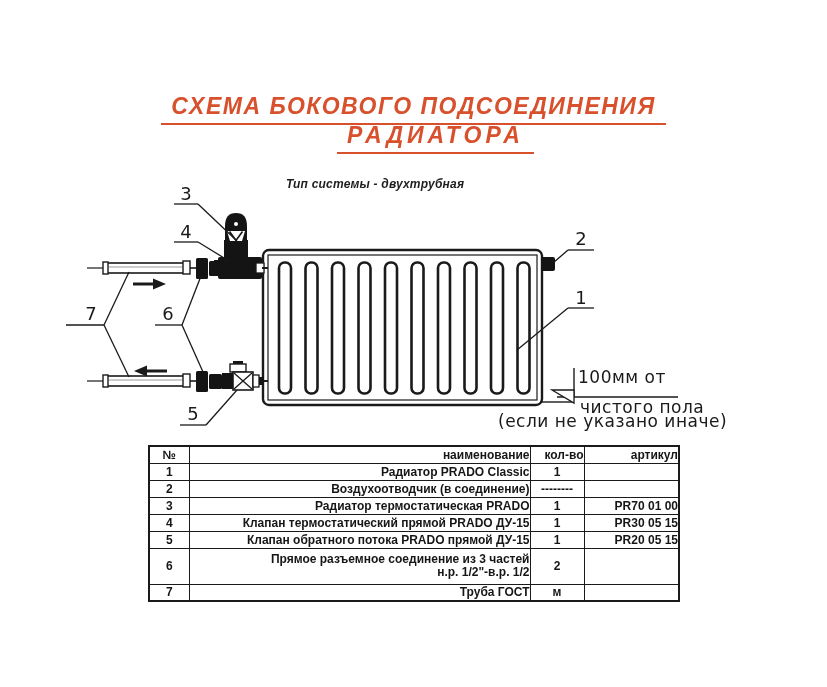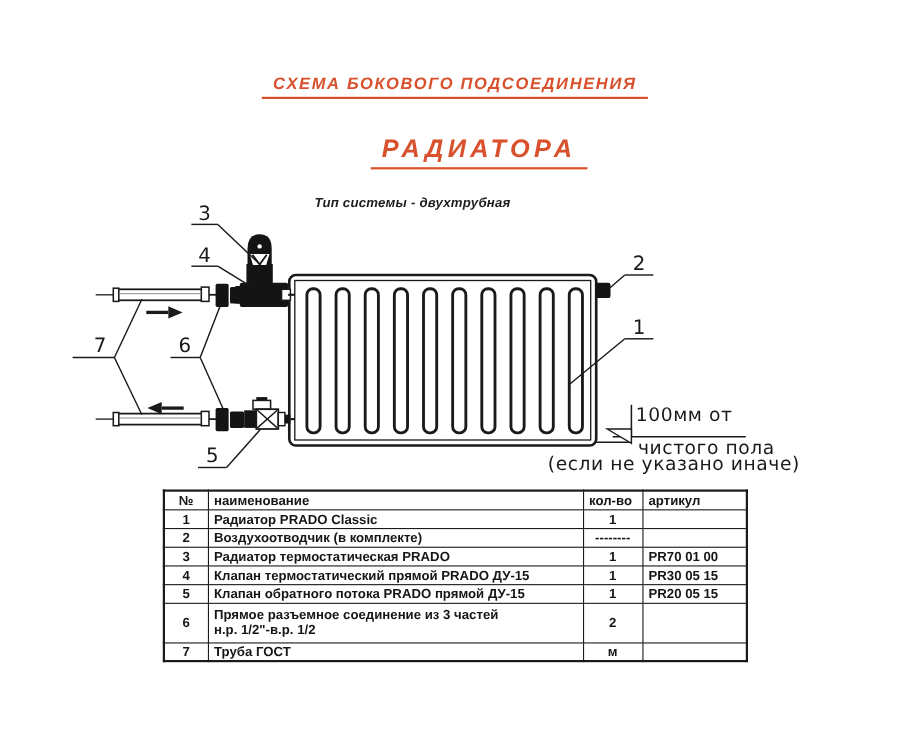--- a/index.html
+++ b/index.html
@@ -3,21 +3,21 @@
 <meta charset="utf-8">
 <style>
   html,body { margin:0; padding:0; background:#ffffff; }
   .page { position:relative; width:827px; height:687px; background:#ffffff;
           font-family:"Liberation Sans",sans-serif; overflow:hidden; }
 
   
   .title-line { position:absolute; left:0; width:100%; text-align:center;
                 color:#d8502c; font-style:italic; font-weight:bold; }
   .title-line .u { display:inline-block; border-bottom:2.5px solid #d8502c; padding:0 10px 3px; }
-  .t1 { top:68px;  font-size:15px; letter-spacing:1.5px; }
+  .t1 { top:93px;  font-size:23px; letter-spacing:1.5px; }
   .t2 { top:122px; font-size:23px; letter-spacing:4px;padding-left:22px; }
 
   
   .notes { position:absolute; left:286px; top:176px; font-size:12px; font-weight:bold;
            font-style:italic; color:#1d1d1d; line-height:17px; letter-spacing:0.2px; }
 
   
   svg.diagram { position:absolute; left:0; top:0; }
   .dtext  { font-family:"DejaVu Sans",sans-serif; font-size:17px; fill:#1a1a1a; letter-spacing:0.5px; }
   .callout-num { font-family:"DejaVu Sans",sans-serif; font-size:18px; fill:#1a1a1a; }
@@ -25,21 +25,21 @@
   
   table.parts { position:absolute; left:148px; top:445px; width:530px;
                 border-collapse:collapse; table-layout:fixed;
                 font-size:12px; font-weight:bold; color:#161616;
                 border:2px solid #1a1a1a; }
   table.parts td { border:1px solid #1a1a1a; padding:0 0 0 0; vertical-align:middle;
                    white-space:nowrap; overflow:hidden; }
   table.parts tr { height:17px; }
   table.parts tr.tall { height:36px; }
   td.c { text-align:center; }
-  td.l { text-align:left; padding-left:5px !important; }
+  td.l { text-align:right; padding-left:5px !important; }
   .two-line div { line-height:13.5px; }
 </style>
 </head>
 <body>
 
 <div class="page">
 
   <div class="title-line t1">
     <span class="u">СХЕМА БОКОВОГО ПОДСОЕДИНЕНИЯ</span>
   </div>
@@ -210,21 +210,21 @@
       <td class="l">артикул</td>
     </tr>
     <tr>
       <td class="c">1</td>
       <td class="l">Радиатор PRADO Classic</td>
       <td class="c">1</td>
       <td class="l"></td>
     </tr>
     <tr>
       <td class="c">2</td>
-      <td class="l">Воздухоотводчик (в комплекте)</td>
+      <td class="l">Воздухоотводчик (в соединение)</td>
       <td class="c">--------</td>
       <td class="l"></td>
     </tr>
     <tr>
       <td class="c">3</td>
       <td class="l">Радиатор термостатическая PRADO</td>
       <td class="c">1</td>
       <td class="l">PR70 01 00</td>
     </tr>
     <tr>

